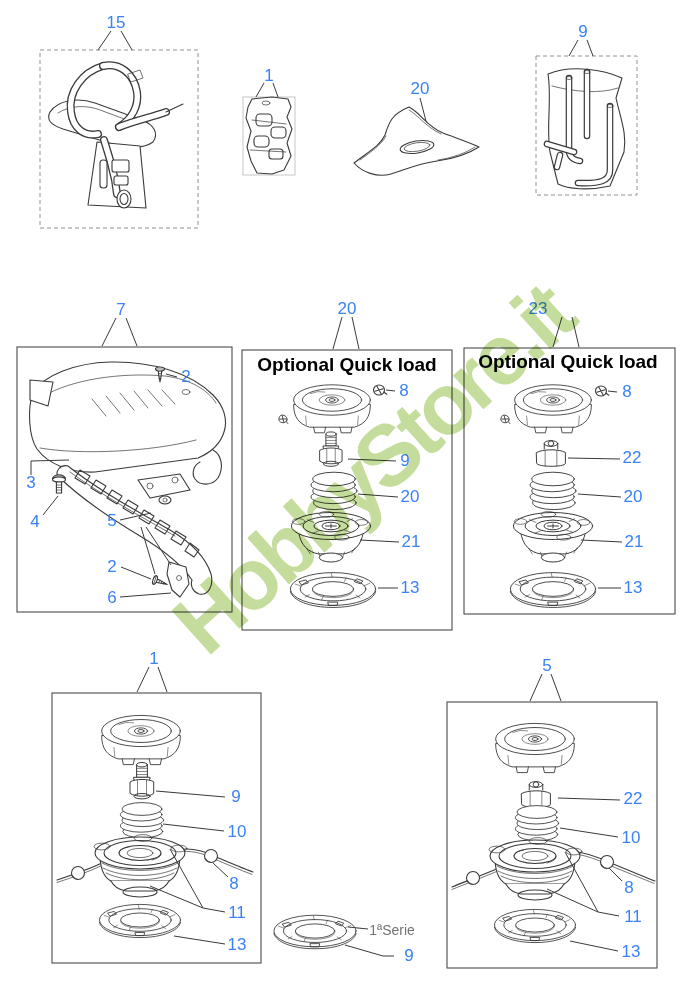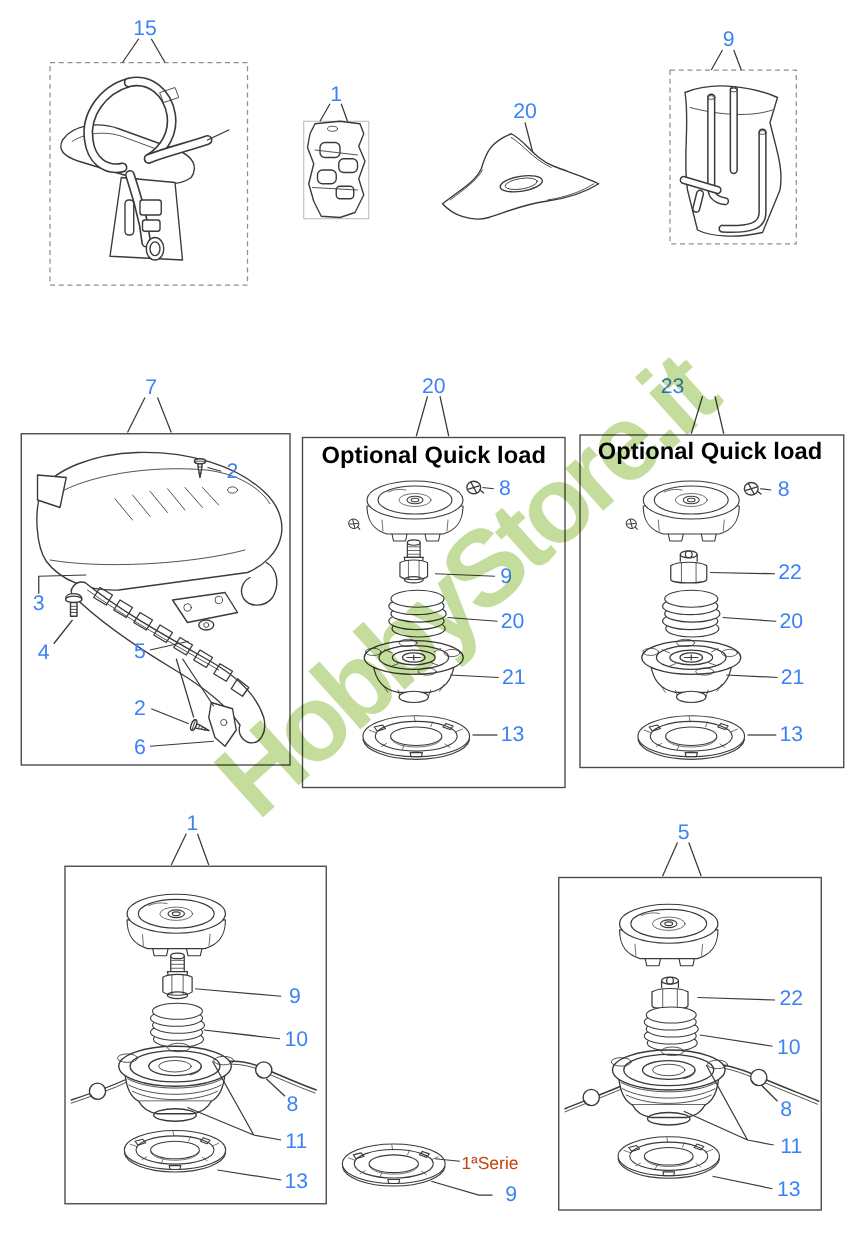--- a/index.html
+++ b/index.html
@@ -13,21 +13,21 @@
   .boxsolid{fill:none;stroke:var(--box_border,#4a4a4a);stroke-width:1.1;}
   .boxdash{fill:none;stroke:var(--dashed_border,#909090);stroke-width:1;stroke-dasharray:4 3;}
   .boxlight{fill:none;stroke:#b8b8b8;stroke-width:0.8;}
   .band-out{fill:none;stroke:var(--line,#3a3a3a);stroke-width:8;stroke-linecap:round;stroke-linejoin:round;}
   .band-in{fill:none;stroke:#fff;stroke-width:5.4;stroke-linecap:round;stroke-linejoin:round;}
   .rod-out{fill:none;stroke:var(--line,#3a3a3a);stroke-width:6.6;stroke-linecap:round;}
   .rod-in{fill:none;stroke:#fff;stroke-width:4.2;stroke-linecap:round;}
   .labels{position:absolute;inset:0;z-index:2;}
   .num{position:absolute;transform:translate(-50%,-50%);font-size:17px;color:#3b82f6;white-space:nowrap;text-align:center;}
   .title{position:absolute;transform:translate(-50%,-50%);font-size:19px;font-weight:bold;color:#000000;white-space:nowrap;}
-  .note{position:absolute;transform:translate(-50%,-50%);font-size:14px;color:#c2410c;white-space:nowrap;}
+  .note{position:absolute;transform:translate(-50%,-50%);font-size:14px;color:#737373;white-space:nowrap;}
   .watermark{position:absolute;left:158px;top:604px;z-index:5;transform:rotate(-42deg);transform-origin:0 0;
              font-weight:bold;font-size:86px;letter-spacing:-5px;white-space:nowrap;
              mix-blend-mode:multiply;pointer-events:none;line-height:1;}
 </style>
 </head>
 <body>
 
 <div class="page">
 
 <svg width="692" height="1000" viewBox="0 0 692 1000">

